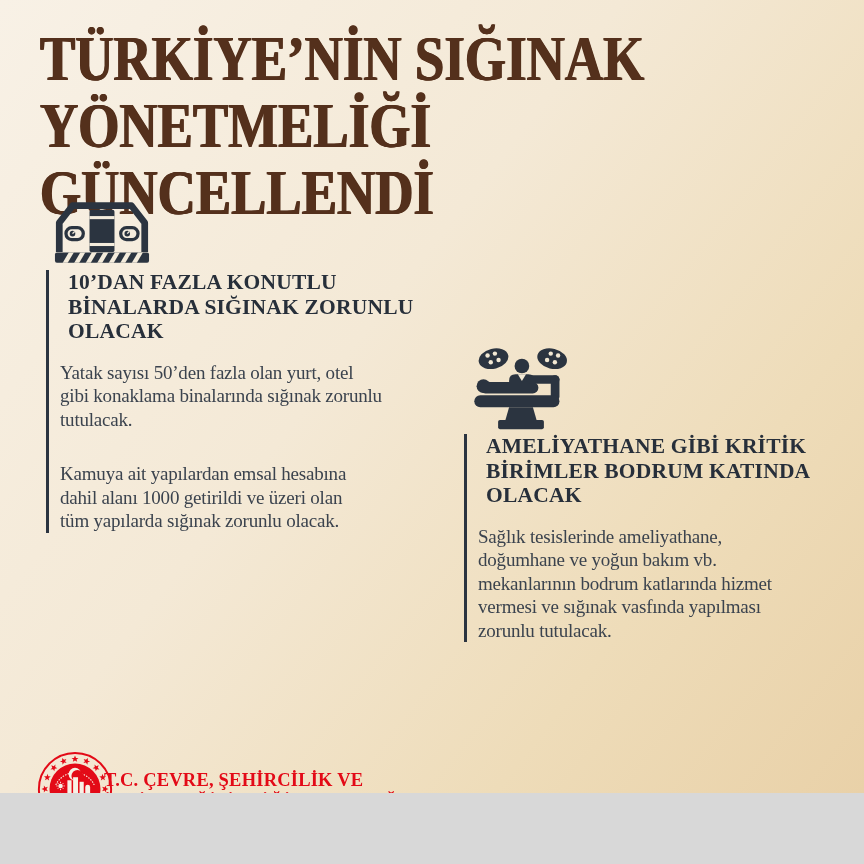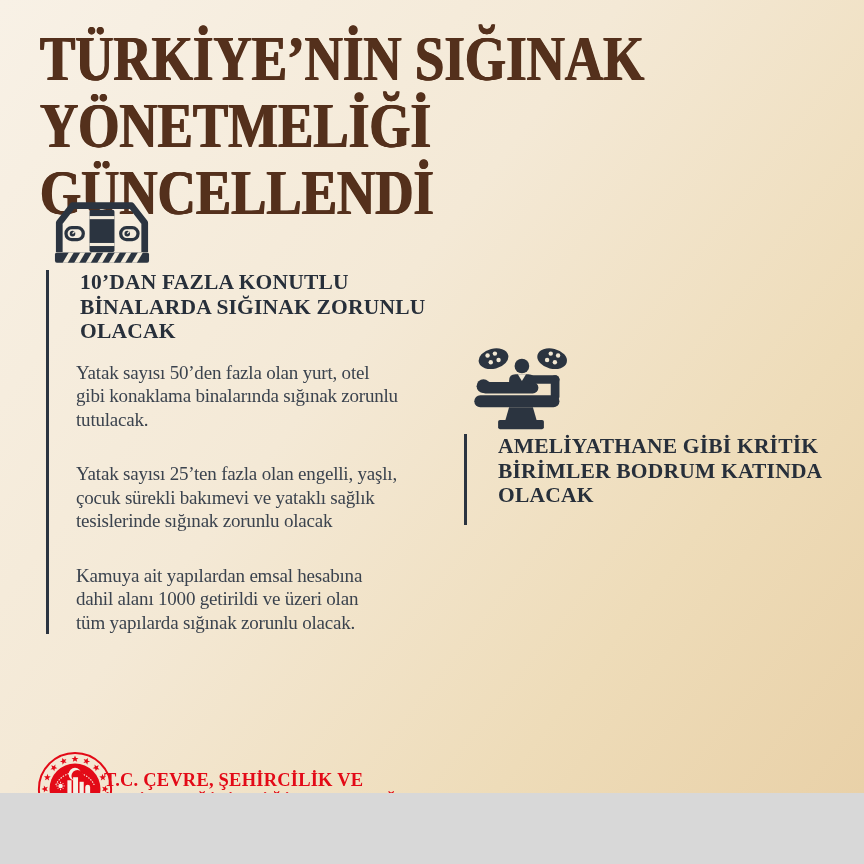--- a/index.html
+++ b/index.html
@@ -26,31 +26,31 @@
     transform-origin: 0 0;
     text-shadow: 0.8px 0 0 #54301c, -0.8px 0 0 #54301c;
   }
   .icon-box { position: absolute; }
   .textblock {
     position: absolute;
     border-left: 3px solid #2b3440;
   }
   .textblock h2 {
     margin: 0 0 17px 0;
-    padding-left: 31px;
+    padding-left: 19px;
     font-size: 21.5px;
     line-height: 24.5px;
     font-weight: bold;
     letter-spacing: 0.2px;
     color: #272f3a;
     white-space: pre-line;
   }
   .textblock p {
     margin: 0 0 9px 0;
-    padding-left: 27px;
+    padding-left: 11px;
     font-size: 19px;
     line-height: 23.5px;
     letter-spacing: -0.2px;
     color: #3b434e;
     white-space: pre-line;
   }
   .tb-left  { left: 46px;  top: 270px; width: 400px; }
   .tb-right { left: 464px; top: 434px; width: 360px; }
   .footer-emblem { position: absolute; left: 37px; top: 751px; }
   .ministry-name {
@@ -101,23 +101,20 @@
     </svg>
   </div>
 
   <section class="textblock tb-left">
     <h2>10’DAN FAZLA KONUTLU
 BİNALARDA SIĞINAK ZORUNLU
 OLACAK</h2>
     <p style="margin-bottom:31px;">Yatak sayısı 50’den fazla olan yurt, otel
 gibi konaklama binalarında sığınak zorunlu
 tutulacak.</p>
-    <p style="margin-bottom:31px;">Yatak sayısı 25’ten fazla olan engelli, yaşlı,
-çocuk sürekli bakımevi ve yataklı sağlık
-tesislerinde sığınak zorunlu olacak</p>
     <p style="margin-bottom:0;">Kamuya ait yapılardan emsal hesabına
 dahil alanı 1000 getirildi ve üzeri olan
 tüm yapılarda sığınak zorunlu olacak.</p>
   </section>
 
   <div class="icon-box" style="left:466px; top:344px;">
     <svg width="110" height="87" viewBox="0 0 120 95" xmlns="http://www.w3.org/2000/svg">
       <g fill="#2b3440">
         <ellipse cx="30" cy="16" rx="16.5" ry="11" transform="rotate(-14 30 16)"></ellipse>
         <ellipse cx="94" cy="16" rx="16.5" ry="11" transform="rotate(14 94 16)"></ellipse>
@@ -142,20 +139,25 @@
           <circle cx="97" cy="20" r="2.4"></circle>
         <path d="M56.5,33 L61,40.5 L65.5,33 Z"></path>
       </g>
     </svg>
   </div>
 
   <section class="textblock tb-right">
     <h2>AMELİYATHANE GİBİ KRİTİK
 BİRİMLER BODRUM KATINDA
 OLACAK</h2>
+    <p style="margin-bottom:0;">Sağlık tesislerinde ameliyathane,
+doğumhane ve yoğun bakım vb.
+mekanlarının bodrum katlarında hizmet
+vermesi ve sığınak vasfında yapılması
+zorunlu tutulacak.</p>
   </section>
 
   <footer>
     <div class="footer-emblem">
       <svg width="76" height="76" viewBox="0 0 100 100" xmlns="http://www.w3.org/2000/svg">
         <defs>
           <path id="star" d="M0,-4.6 L1.35,-1.45 L4.6,-1.45 L2,0.65 L2.85,3.8 L0,1.9 L-2.85,3.8 L-2,0.65 L-4.6,-1.45 L-1.35,-1.45 Z" fill="#e30a17"></path>
         </defs>
         <circle cx="50" cy="50" r="47.5" fill="none" stroke="#e30a17" stroke-width="2.6"></circle>
         <use href="#star" transform="rotate(0 50 50) translate(50 10.5)"></use>

